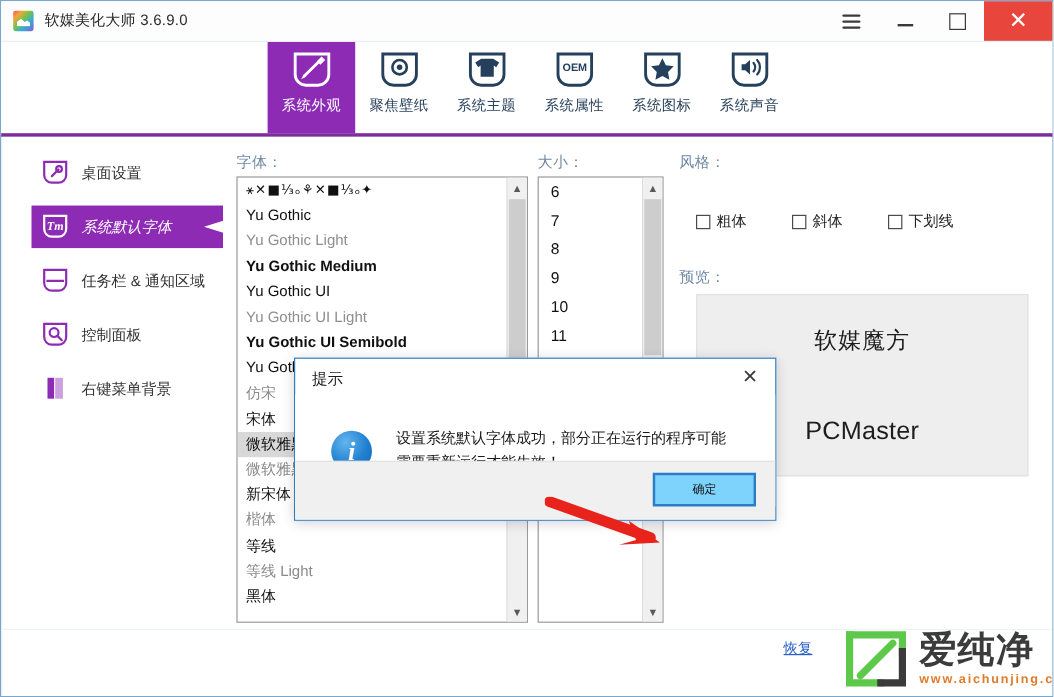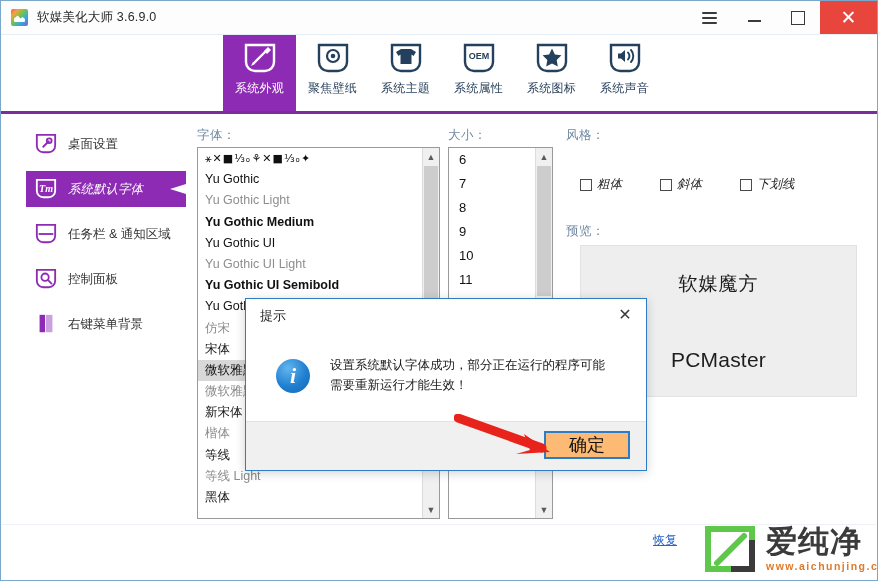--- a/index.html
+++ b/index.html
@@ -132,21 +132,21 @@
   .sthumb{
     position:absolute;left:1px;right:1px;background:#cdcdcd;
   }
 
   
   .srow{
     height:24px;line-height:24px;padding-left:10px;font-size:13px;color:#101010;
   }
 
   
-  .checkrow{position:absolute;display:flex;align-items:center;font-style:italic;}
+  .checkrow{position:absolute;display:flex;align-items:center;}
   .chk{
     width:12px;height:12px;border:1px solid #4a4a4a;background:#fff;box-sizing:border-box;
     display:inline-block;flex:none;
   }
   .chk-label{margin-left:5px;font-size:12.5px;color:#222;white-space:nowrap;}
   .chk-item{display:flex;align-items:center;margin-right:38px;}
 
   
   .preview{
     position:absolute;background:#eeeeee;border:1px solid #e2e2e2;box-sizing:border-box;
@@ -169,21 +169,21 @@
   .wm-text{margin-left:8px;display:flex;flex-direction:column;justify-content:center;}
   .wm-cn{
     font-size:31px;font-weight:bold;color:#3b3b3b;line-height:1;letter-spacing:1px;
   }
   .wm-url{
     font-size:10.5px;color:#e07b2a;letter-spacing:1.5px;margin-top:3px;font-weight:bold;
   }
 
   
   .dialog{
-    position:absolute;left:244px;top:297px;width:402px;height:173px;
+    position:absolute;left:244px;top:297px;width:402px;height:136px;
     background:#ffffff;border:1px solid #2e7dc4;box-sizing:border-box;
     box-shadow:0 2px 10px rgba(0,0,0,.18);
   }
   .dlg-title{
     position:absolute;left:14px;top:8px;font-size:13px;color:#1a1a1a;
   }
   .dlg-close{
     position:absolute;right:8px;top:4px;width:26px;height:22px;
     display:flex;align-items:center;justify-content:center;
     font-size:16px;color:#3a3a3a;font-weight:300;
@@ -201,23 +201,23 @@
   }
   .dlg-msg{
     margin-left:20px;font-size:12.5px;color:#1a1a1a;line-height:1.55;max-width:278px;
   }
   .dlg-foot{
     position:absolute;left:0;bottom:0;width:400px;height:48px;background:#f0f0f0;
     border-top:1px solid #e2e2e2;
   }
   .ok-btn{
     position:absolute;right:16px;top:9px;width:86px;height:28px;
-    background:#fdba74;border:2px solid #2e7dc4;box-sizing:border-box;
+    background:#7dd3fc;border:2px solid #2e7dc4;box-sizing:border-box;
     display:flex;align-items:center;justify-content:center;
-    font-size:18px;color:#111;cursor:pointer;
+    font-size:10px;color:#111;cursor:pointer;
   }
   .arrow{
     position:absolute;left:453px;top:413px;width:120px;height:48px;pointer-events:none;
   }
 </style>
 </head>
 <body>
 
 <div id="app">
 

